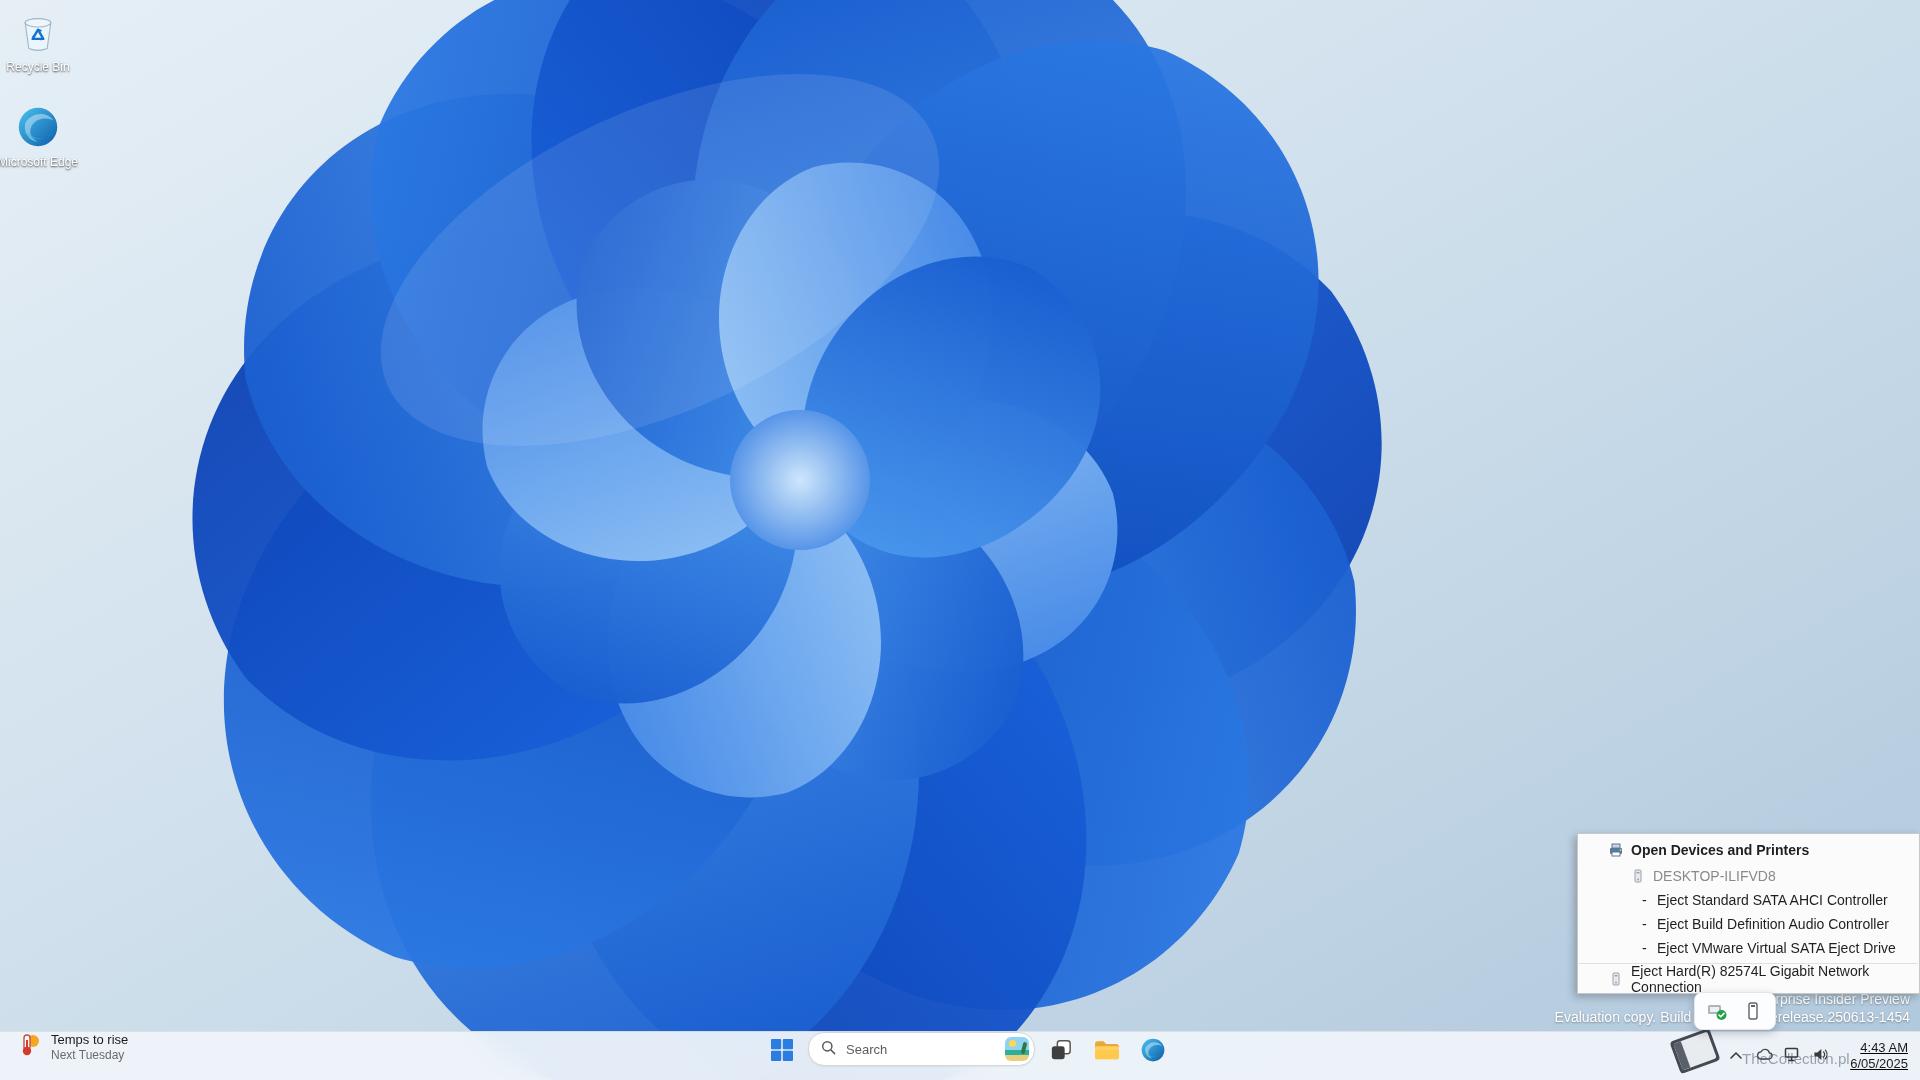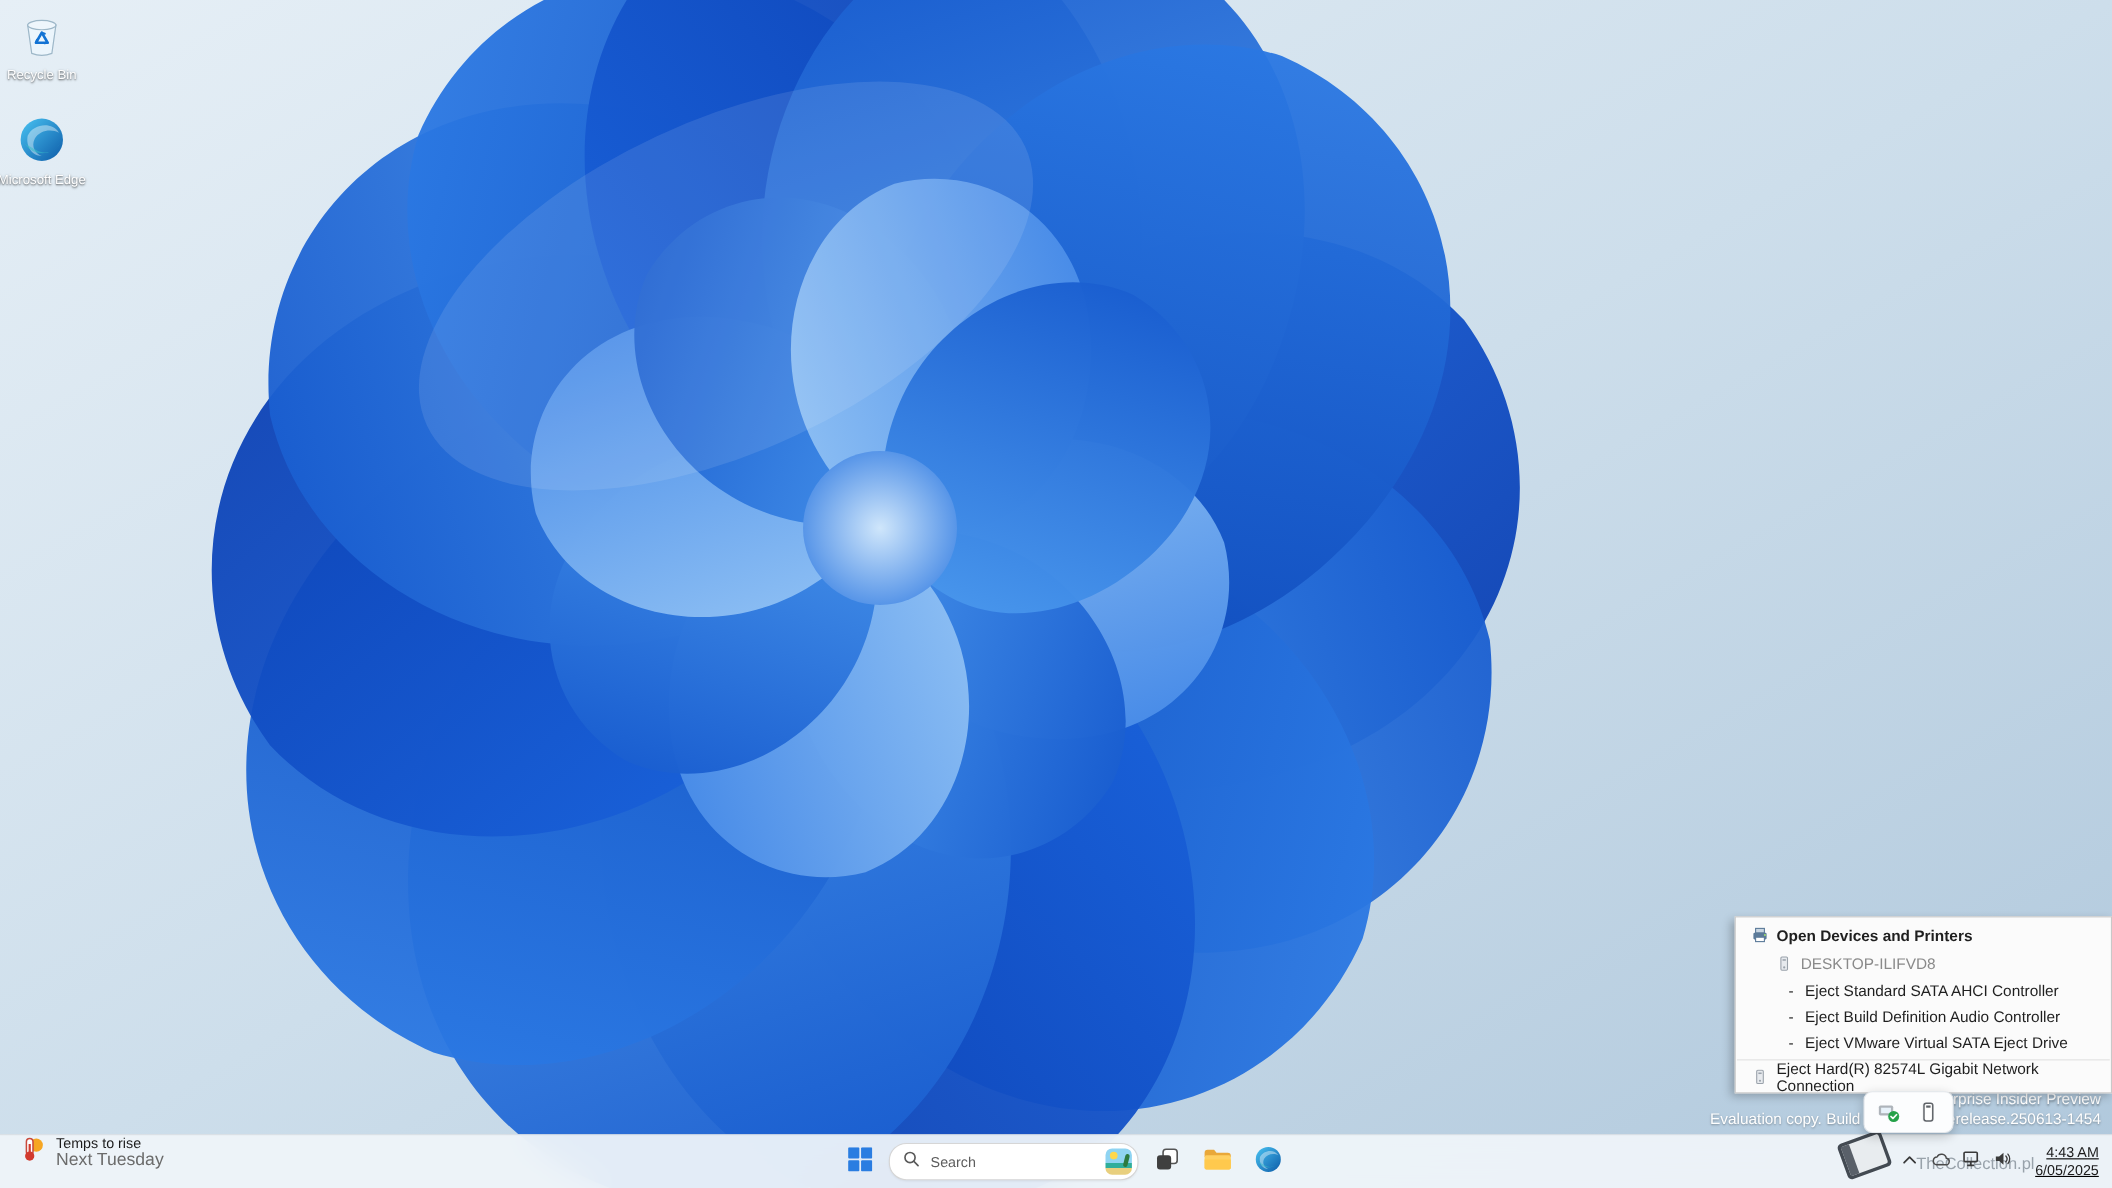--- a/index.html
+++ b/index.html
@@ -11,36 +11,36 @@
   }
   
   .wallpaper{position:absolute;inset:0;z-index:0;}
   
   .desktop-icon{position:absolute;width:88px;display:flex;flex-direction:column;align-items:center;gap:2px;z-index:2;cursor:default;}
   .desktop-icon .di-label{color:#fff;font-size:12px;line-height:14px;text-align:center;text-shadow:0 1px 2px rgba(0,0,0,.75);max-width:84px;}
   
   .watermark{position:absolute;right:10px;bottom:54px;text-align:right;color:#fff;font-size:14px;line-height:18px;text-shadow:0 1px 2px rgba(0,0,0,.35);z-index:3;}
   
   .tray-menu{position:absolute;left:1577px;top:833px;width:343px;background:#fbfbfb;border:1px solid #c8c8c8;box-shadow:-3px 3px 8px rgba(0,0,0,.25);z-index:20;font-size:14px;color:#1f1f1f;padding:2px 0;box-sizing:border-box;}
-  .tm-row{display:flex;align-items:center;height:24px;padding-left:12px;gap:5px;}
+  .tm-row{display:flex;align-items:center;height:24px;padding-left:12px;gap:5px;margin-left:16px;}
   .tm-row.header{height:28px;font-weight:bold;}
   .tm-row.group{color:#8a8a8a;padding-left:34px;}
   .tm-icon{width:20px;display:flex;justify-content:center;flex:0 0 20px;}
   .tm-sub{padding-left:48px;}
   .tm-dash{width:10px;color:#1f1f1f;flex:0 0 10px;}
   .tm-sep{height:0;border-top:1px solid #e1e1e1;margin:3px 1px;}
   
   .tray-flyout{position:absolute;left:1694px;top:992px;width:80px;height:36px;background:#fcfdfe;border:1px solid #e2e6ea;border-radius:8px;box-shadow:0 3px 10px rgba(0,0,0,.22);display:flex;align-items:center;justify-content:center;gap:12px;z-index:21;}
   .tf-btn{width:24px;height:24px;display:flex;align-items:center;justify-content:center;border-radius:4px;}
   
   .taskbar{position:absolute;left:0;right:0;bottom:0;height:48px;background:rgba(239,244,249,.94);backdrop-filter:blur(12px);border-top:1px solid rgba(0,0,0,.07);z-index:10;}
   .tb-widget{position:absolute;left:4px;top:0;height:100%;display:flex;align-items:flex-start;gap:9px;padding:0 12px;border-radius:6px;}
   .tb-widget .w-line1{font-size:13px;color:#1b1b1b;line-height:16px;}
-  .tb-widget .w-line2{font-size:16px;color:#6b6b6b;line-height:14px;}
-  .tb-center{position:absolute;left:762px;top:0;height:100%;display:flex;align-items:center;gap:6px;}
+  .tb-widget .w-line2{font-size:12px;color:#6b6b6b;line-height:14px;}
+  .tb-center{position:absolute;left:762px;top:0;height:100%;display:flex;align-items:flex-start;gap:6px;}
   .tb-btn{width:40px;height:40px;display:flex;align-items:center;justify-content:center;border-radius:6px;}
   .search-box{width:208px;height:32px;background:#fff;border:1px solid #d6d6d6;border-radius:16px;display:flex;align-items:center;gap:8px;padding:0 5px 0 12px;box-shadow:0 1px 2px rgba(0,0,0,.06);}
   .search-box input{border:none;outline:none;flex:1;font-size:13px;color:#444;background:transparent;font-family:"Liberation Sans",sans-serif;min-width:0;}
   .search-box input::placeholder{color:#5d5d5d;}
   .sh-icon{width:24px;height:24px;border-radius:6px;overflow:hidden;flex:0 0 24px;position:relative;background:linear-gradient(#8fd4f2 0 55%,#2fae9b 55% 75%,#e8cf7e 75% 100%);}
   .sh-icon .sun{position:absolute;left:4px;top:3px;width:7px;height:7px;border-radius:50%;background:#ffd84d;}
   .sh-icon .palm{position:absolute;right:3px;top:5px;width:4px;height:12px;background:#2c7a3f;border-radius:2px;transform:rotate(14deg);}
   
   .tb-tray{position:absolute;right:4px;top:0;height:100%;display:flex;align-items:center;z-index:3;text-decoration:underline;}
   .tray-btn{width:28px;height:40px;display:flex;align-items:center;justify-content:center;border-radius:6px;}

